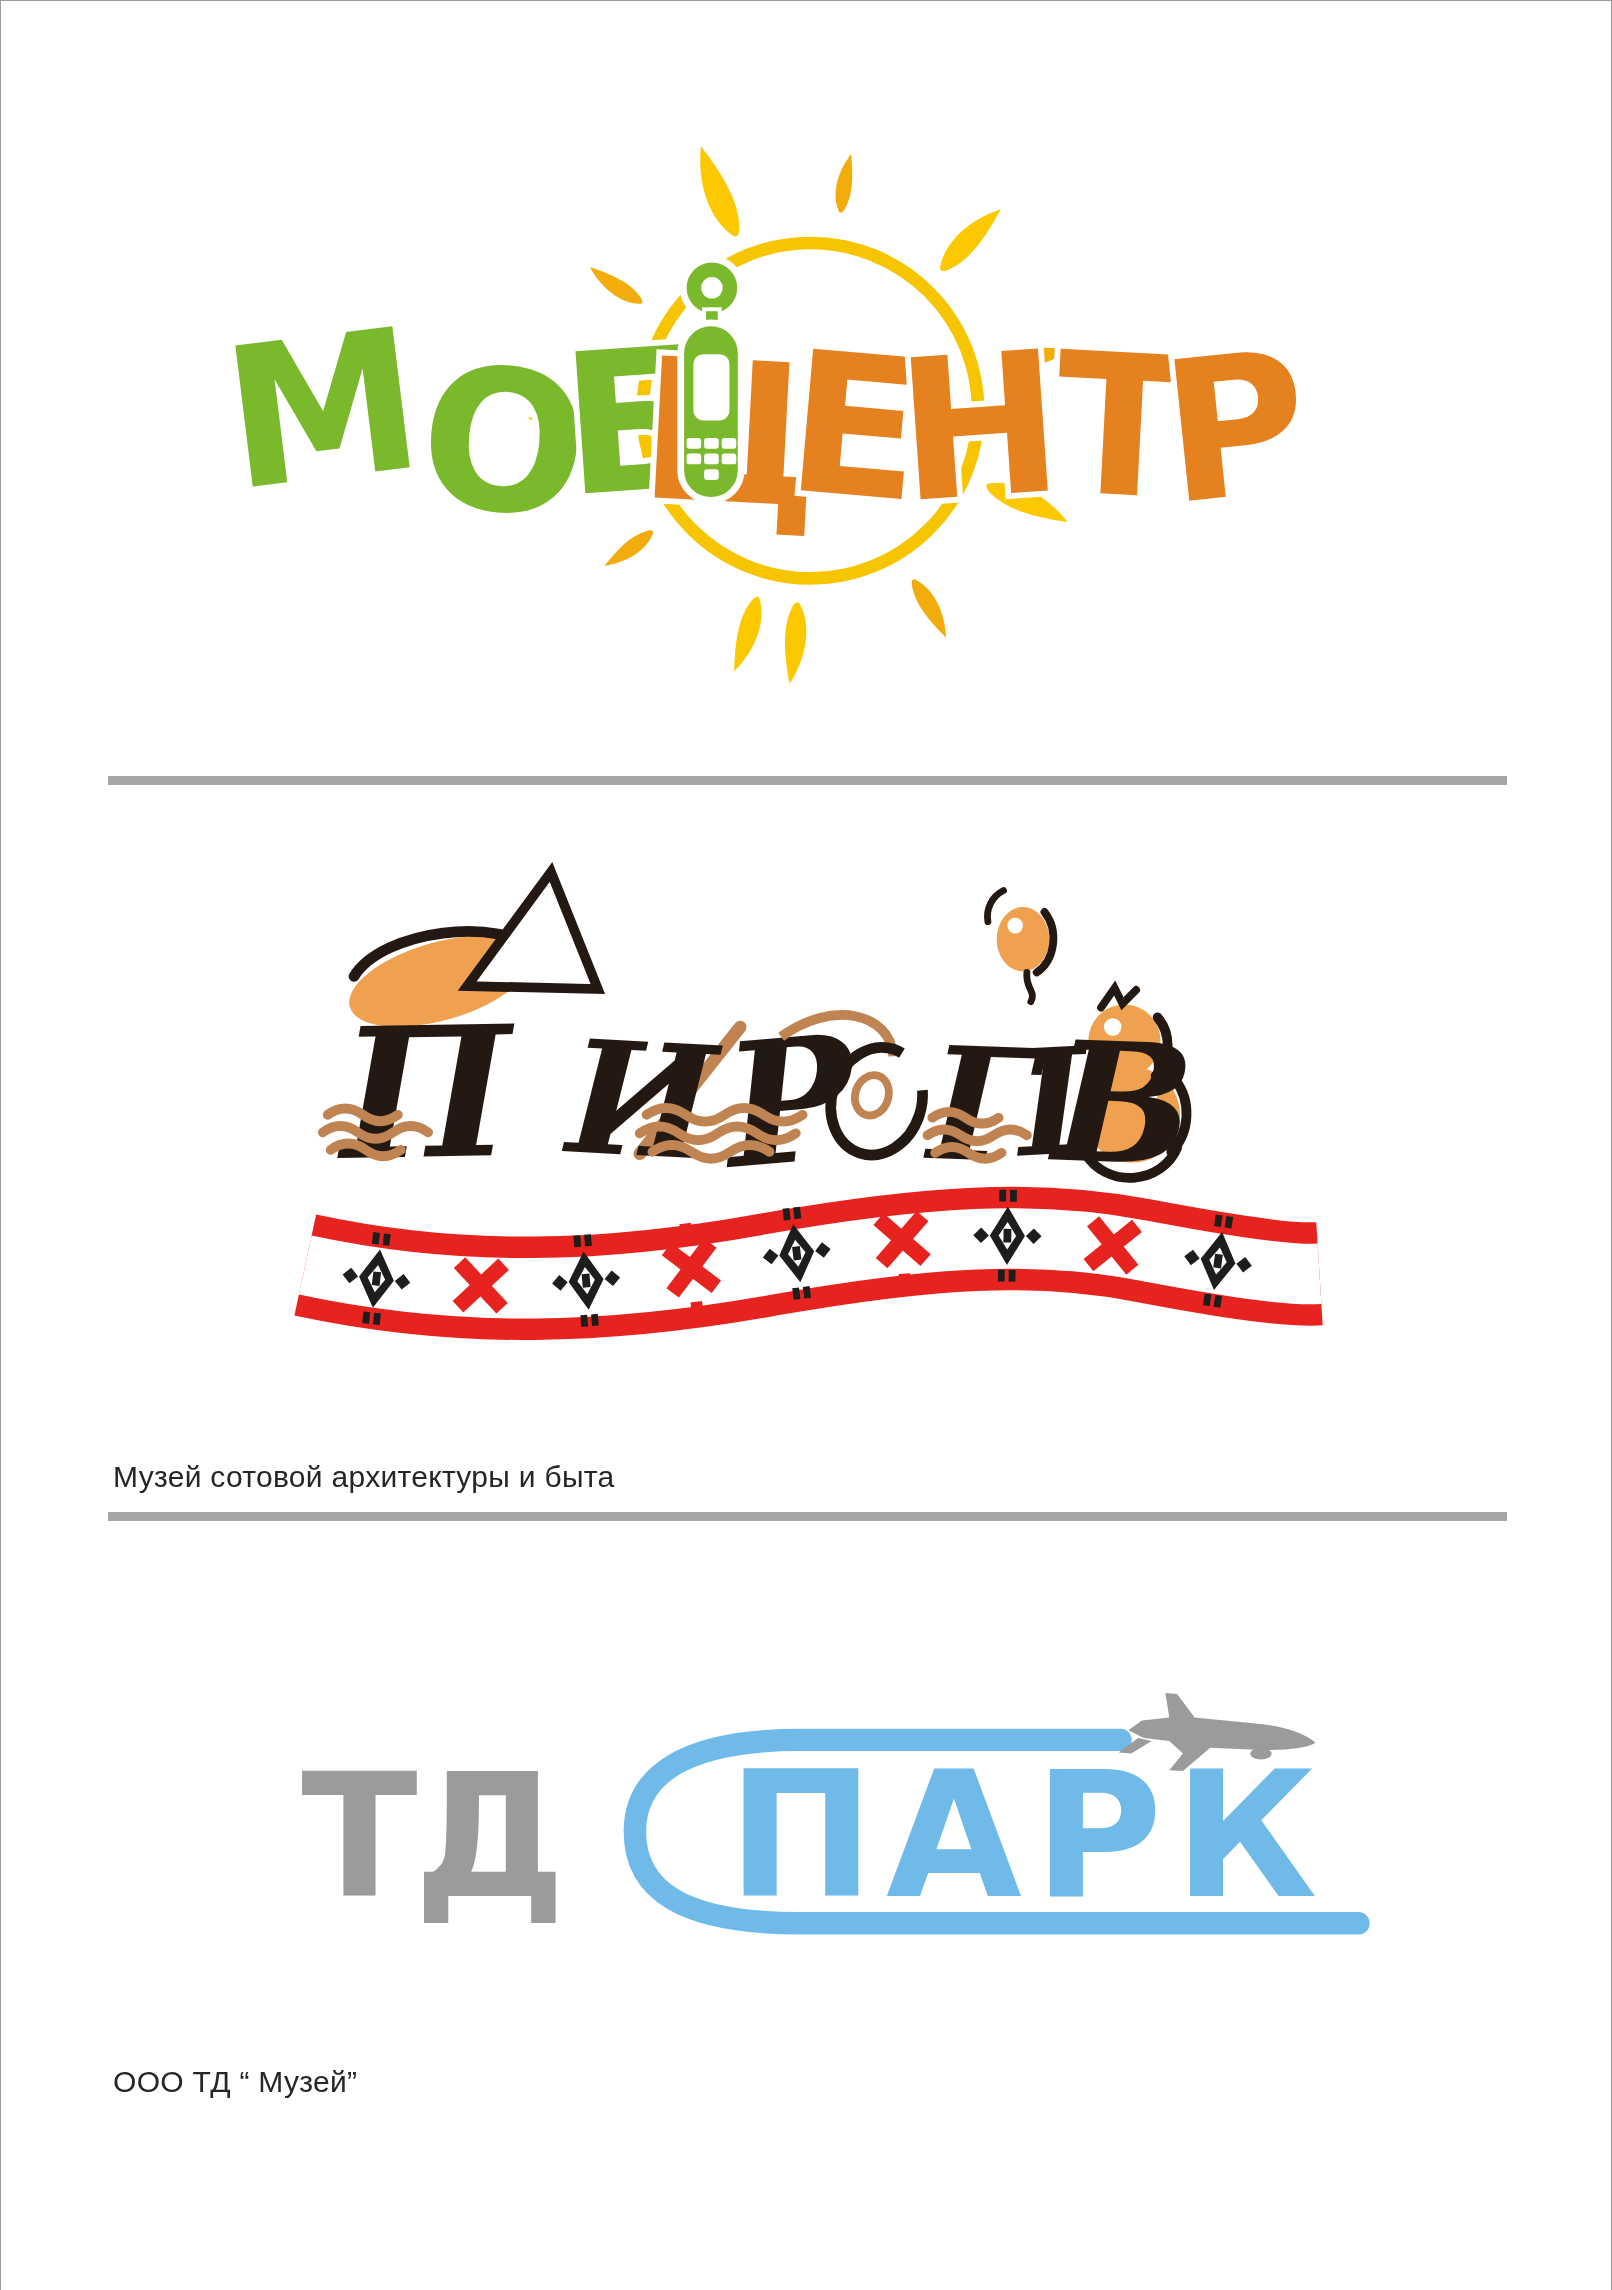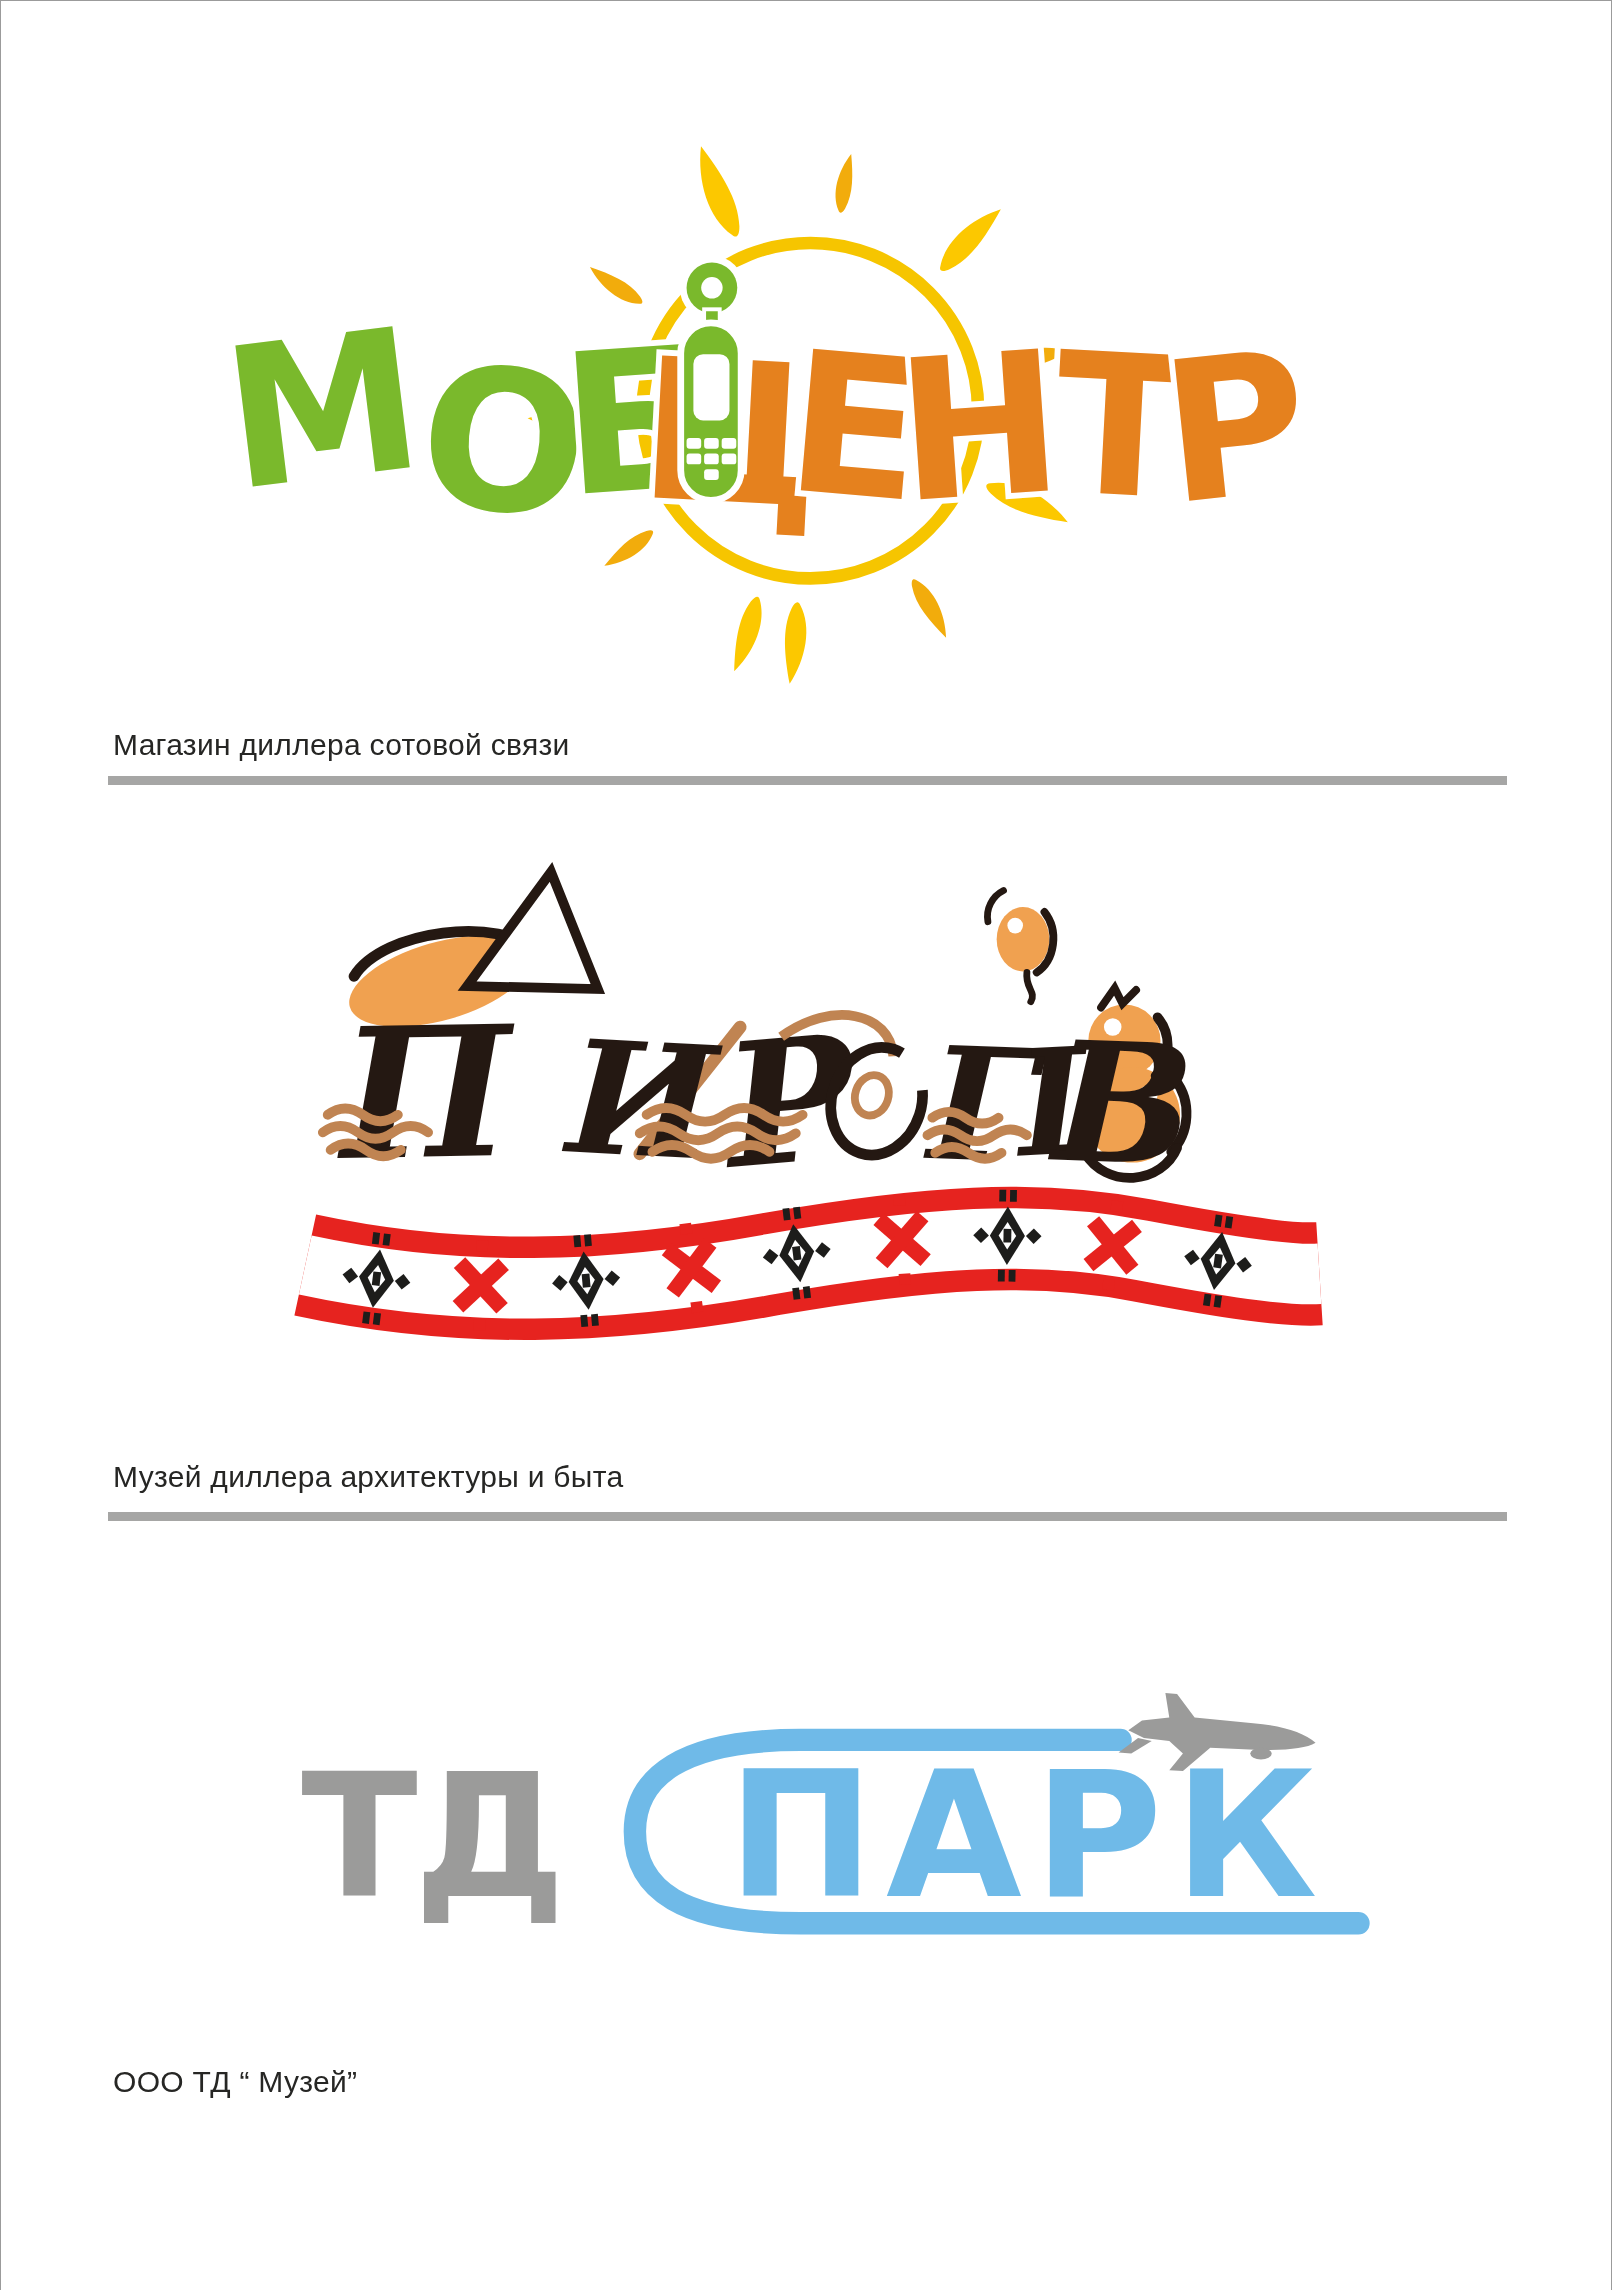--- a/index.html
+++ b/index.html
@@ -159,22 +159,21 @@
                  L1172,1781 L1198,1784
                  L1212,1797 L1198,1814 L1212,1815 L1240,1791
                  L1286,1793
                  C1318,1794 1338,1792 1348,1786 Z" fill="#9b9b9a"></path>
         <path d="M1166,1781 L1146,1796 L1159,1797 L1180,1784 Z" fill="#9b9b9a"></path>
         <ellipse cx="1292" cy="1797" rx="11" ry="6" fill="#9b9b9a"></ellipse>
       </g>
     </g>
   </svg>
 
-  <div class="caption" style="top:727px">Магазин диллера сотовой связи</div>
   <div class="divider" style="top:775px"></div>
 
-  <div class="caption" style="top:1459px">Музей диллера архитектуры и быта</div>
+  <div class="caption" style="top:1459px">Музей сотовой архитектуры и быта</div>
   <div class="divider" style="top:1511px"></div>
 
   <div class="caption" style="top:2064px">ООО ТД “ Музей”</div>
 
 </div>
 
 
 </body></html>

